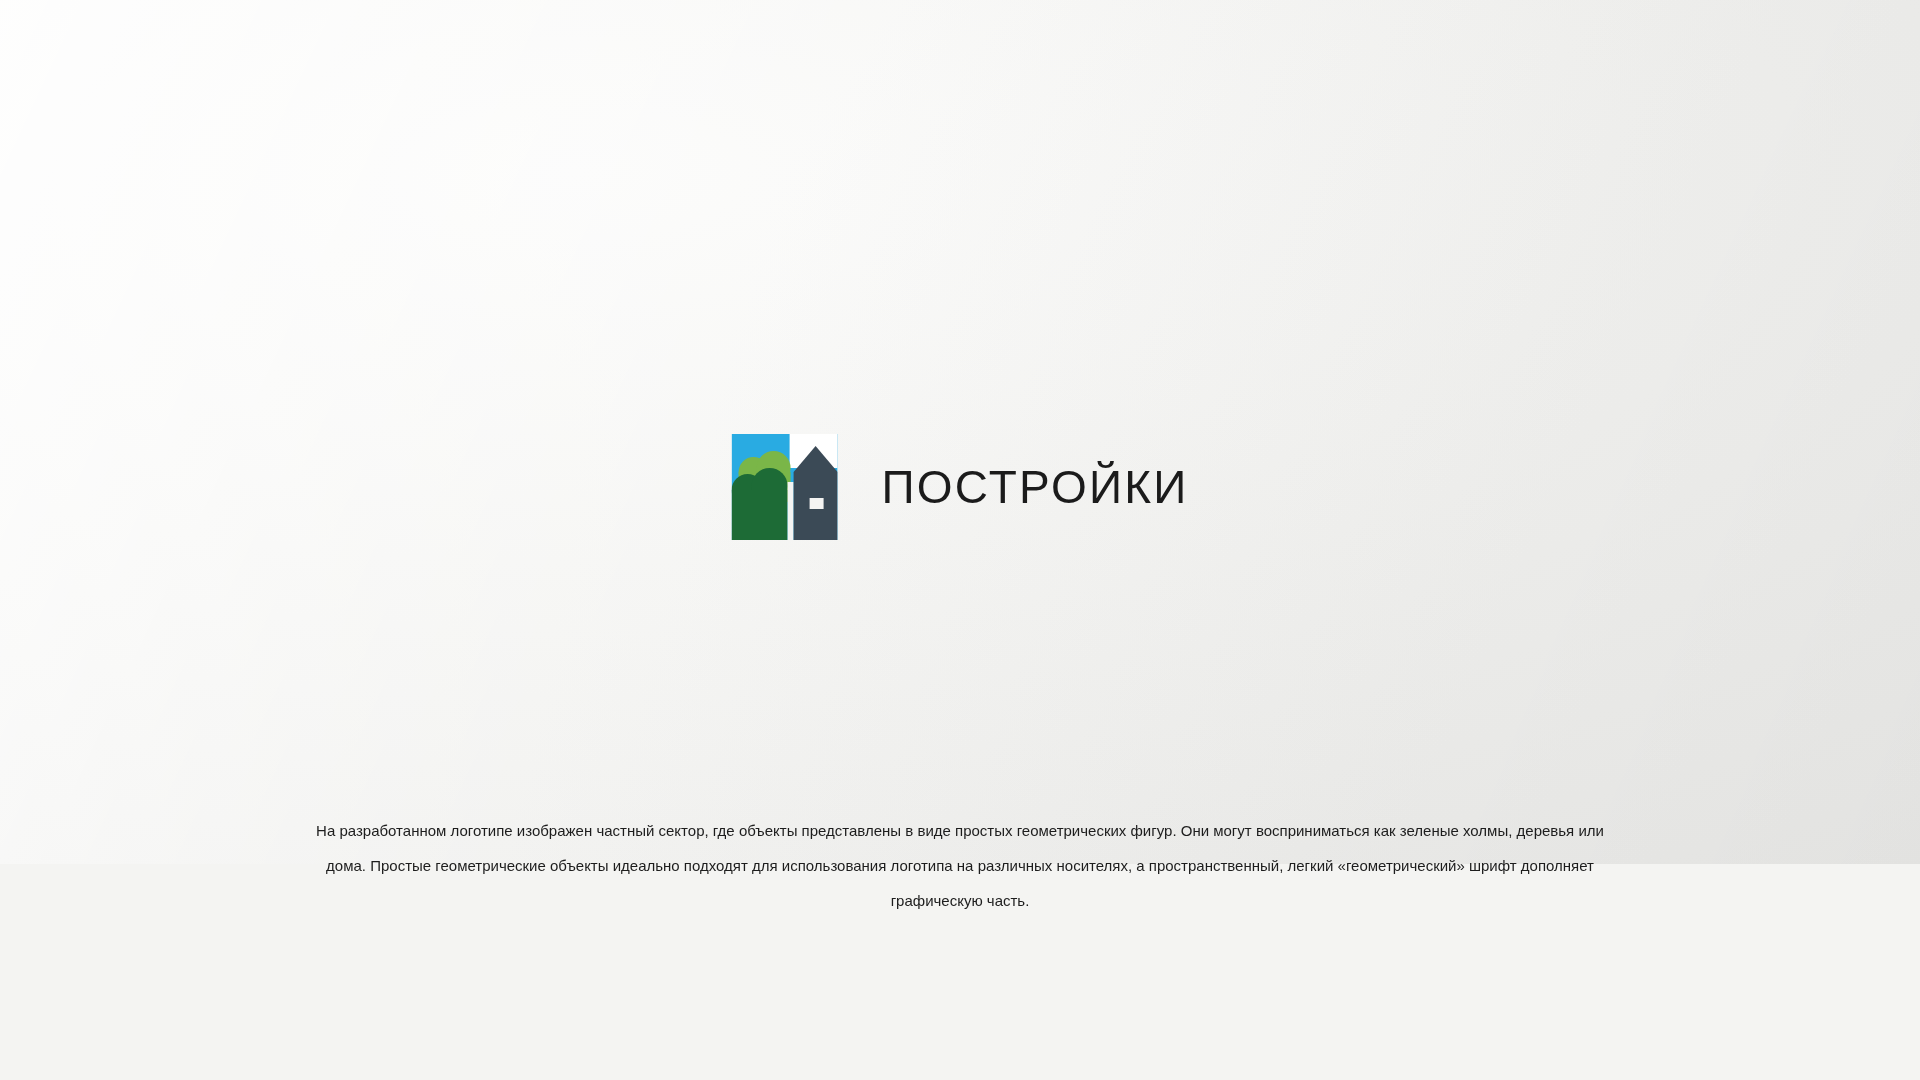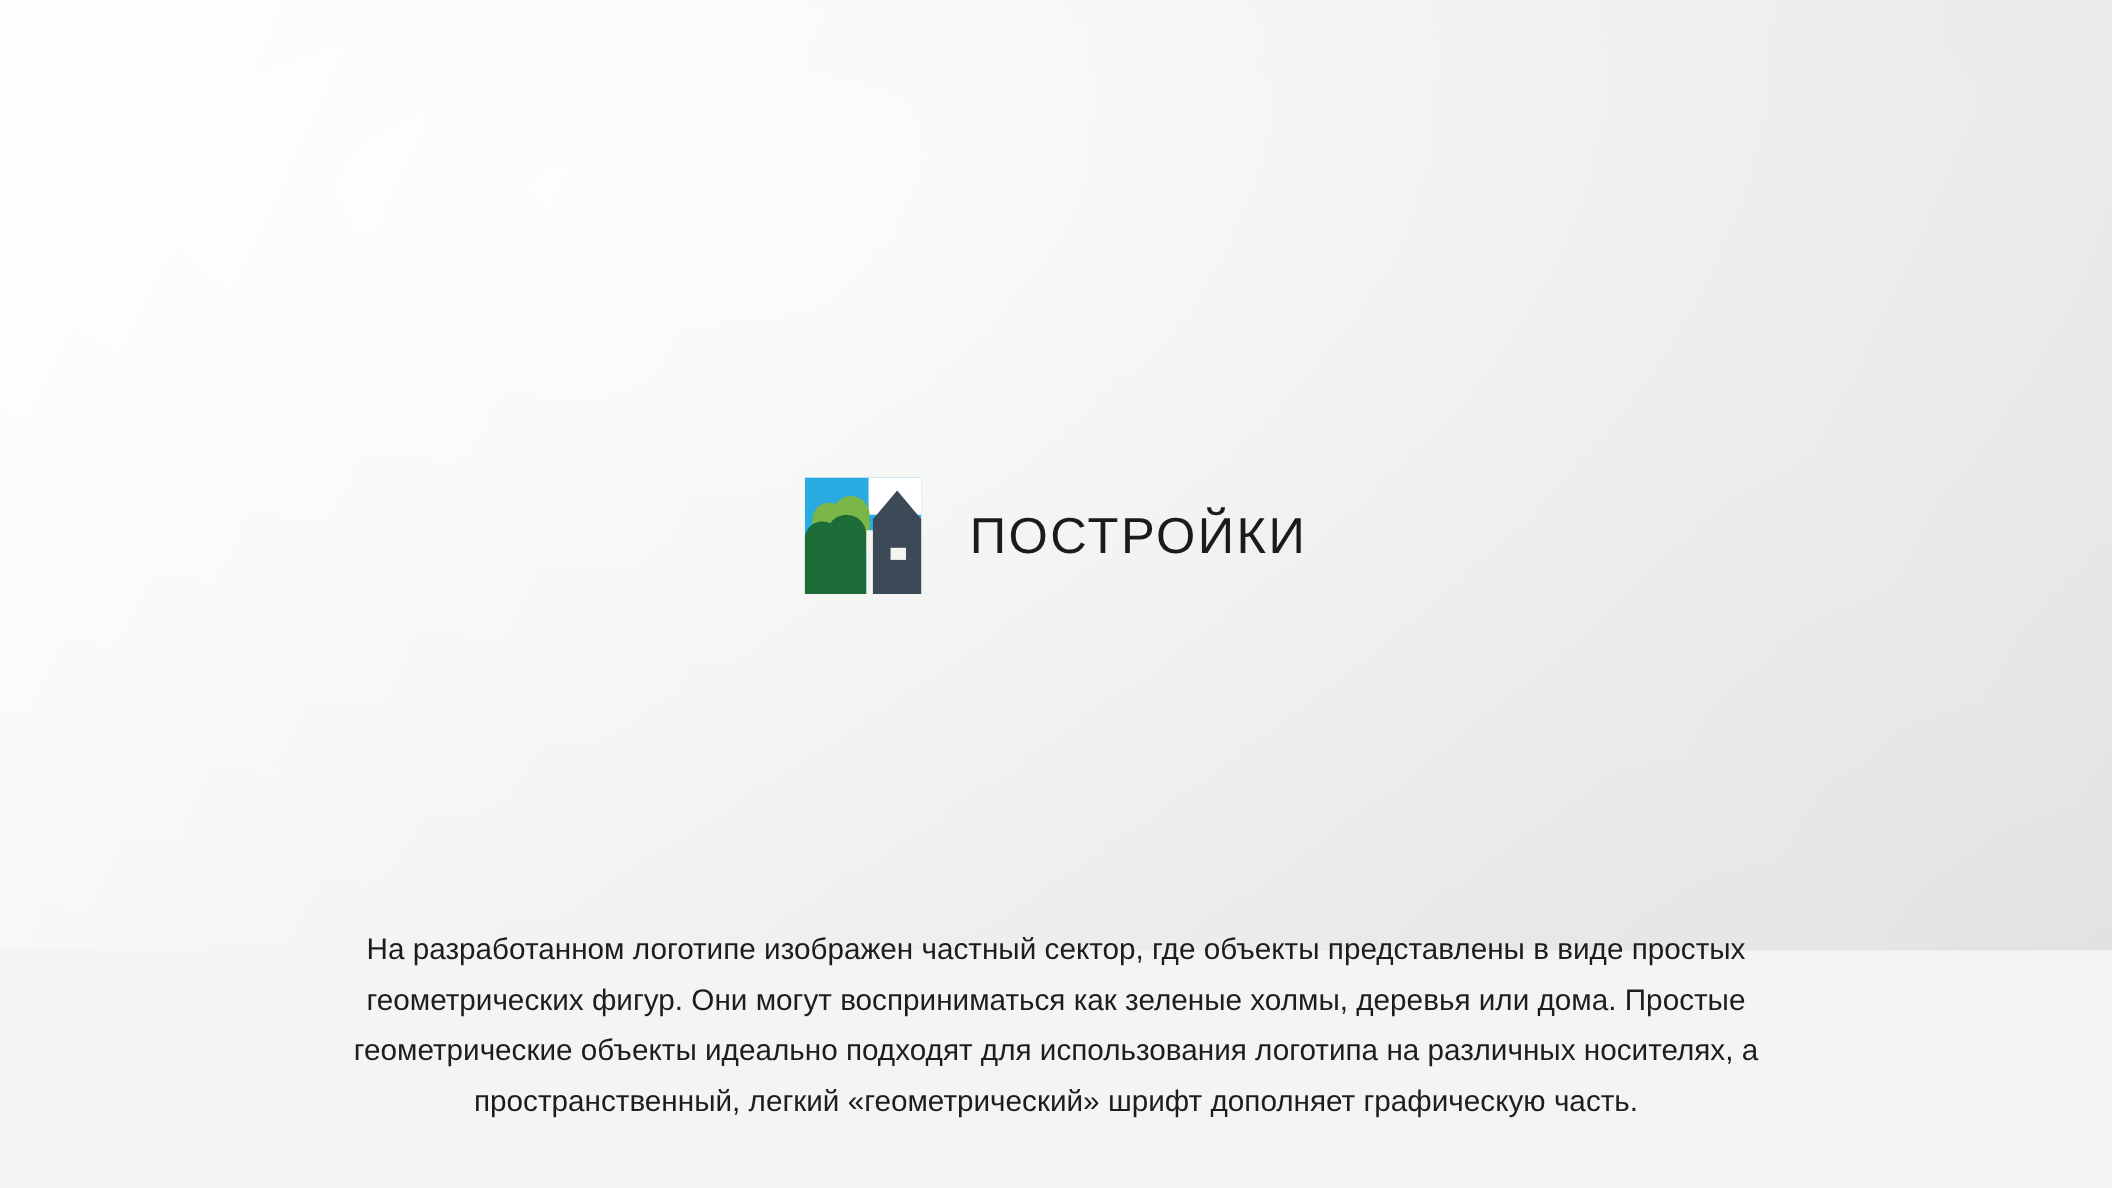--- a/index.html
+++ b/index.html
@@ -60,27 +60,27 @@
     color: #1b1b1b;
     white-space: nowrap;
   }
   .logo-line.second {
     margin-top: 15px;
   }
 
   .caption {
     position: absolute;
     left: 50%;
-    top: 840px;
+    top: 813px;
     transform: translateX(-50%);
     width: 1300px;
     text-align: center;
     font-family: "Liberation Sans", sans-serif;
-    font-size: 27px;
-    line-height: 46px;
+    font-size: 15px;
+    line-height: 35px;
     color: #1d1d1d;
   }
   .caption p {
     margin: 0;
   }
 </style>
 </head>
 <body>
 
 <div class="page">

